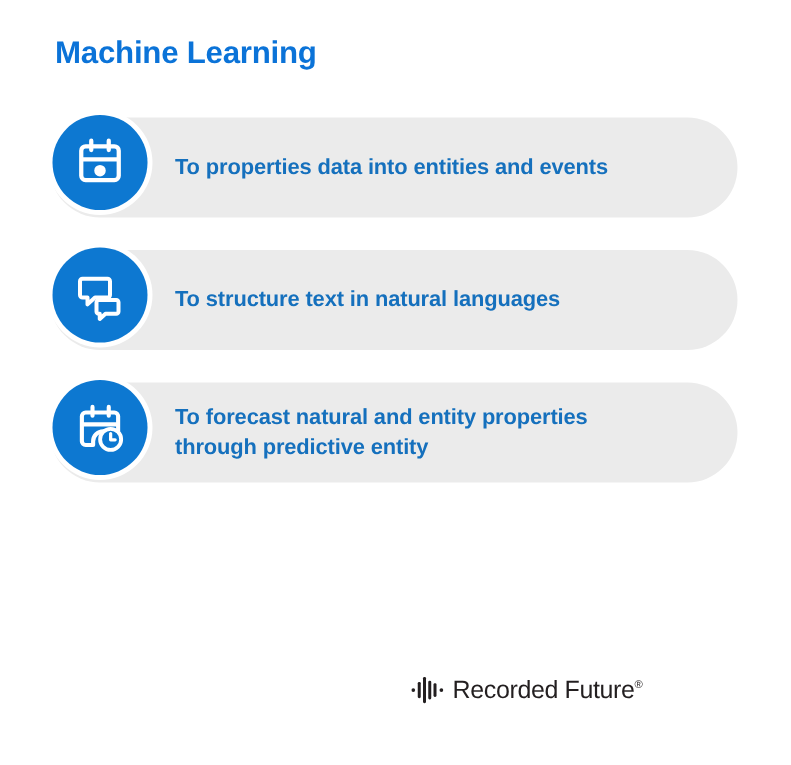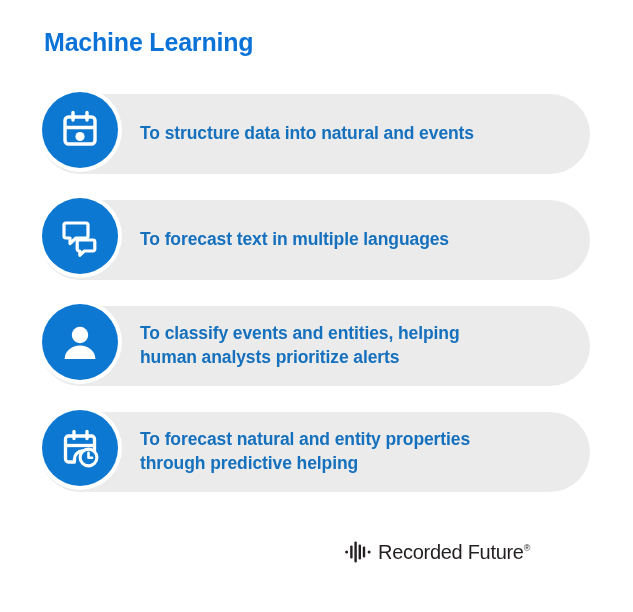--- a/index.html
+++ b/index.html
@@ -90,21 +90,21 @@
     line-height: 1.35;
     letter-spacing: -0.1px;
   }
   .card-text .line {
     display: block;
     white-space: nowrap;
   }
 
   .footer {
     position: absolute;
-    right: 84px;
+    right: 100px;
     bottom: 48px;
     display: flex;
     align-items: center;
     gap: 7px;
     margin-top: 36px;
   }
   .logo-mark { display: block; }
   .logo-text {
     font-size: 20px;
     font-weight: 400;
@@ -132,66 +132,53 @@
       <div class="icon-badge">
         <svg width="44" height="44" viewBox="0 0 44 44" aria-hidden="true">
           <rect x="7" y="9" width="30" height="27" rx="3.5" fill="none" stroke="#ffffff" stroke-width="3.4"></rect>
           <line x1="7" y1="19.5" x2="37" y2="19.5" stroke="#ffffff" stroke-width="3.4"></line>
           <line x1="15" y1="4.5" x2="15" y2="12" stroke="#ffffff" stroke-width="3.4" stroke-linecap="round"></line>
           <line x1="29" y1="4.5" x2="29" y2="12" stroke="#ffffff" stroke-width="3.4" stroke-linecap="round"></line>
           <circle cx="22" cy="28.5" r="4.6" fill="#ffffff"></circle>
         </svg>
       </div>
       <div class="card-text">
-        <span class="line">To structure data into natural and events</span>
+        <span class="line">To properties data into entities and events</span>
       </div>
     </div>
 
     <div class="card">
       <div class="card-pill"></div>
       <div class="icon-badge">
         <svg width="44" height="44" viewBox="0 0 44 44" aria-hidden="true">
           <path d="M8 9 h20 a2 2 0 0 1 2 2 v11 a2 2 0 0 1 -2 2 h-10 l-6 5.5 v-5.5 h-4 a2 2 0 0 1 -2 -2 v-11 a2 2 0 0 1 2 -2 z" fill="none" stroke="#ffffff" stroke-width="3.2" stroke-linejoin="round"></path>
           <path d="M21 26 h14 a1.8 1.8 0 0 1 1.8 1.8 v7.4 a1.8 1.8 0 0 1 -1.8 1.8 h-8.6 l-4.6 4.2 v-4.2 h-0.8 a1.8 1.8 0 0 1 -1.8 -1.8 v-7.4 a1.8 1.8 0 0 1 1.8 -1.8 z" fill="#0d78d1" stroke="#ffffff" stroke-width="3.2" stroke-linejoin="round"></path>
         </svg>
       </div>
       <div class="card-text">
-        <span class="line">To forecast text in multiple languages</span>
+        <span class="line">To structure text in natural languages</span>
       </div>
     </div>
 
-    <div class="card">
-      <div class="card-pill"></div>
-      <div class="icon-badge">
-        <svg width="44" height="44" viewBox="0 0 44 44" aria-hidden="true">
-          <circle cx="22" cy="15" r="8.2" fill="#ffffff"></circle>
-          <path d="M6.6 39 a15.4 13.6 0 0 1 30.8 0 z" fill="#ffffff"></path>
-        </svg>
-      </div>
-      <div class="card-text">
-        <span class="line">To classify events and entities, helping</span>
-        <span class="line">human analysts prioritize alerts</span>
-      </div>
-    </div>
 
     <div class="card">
       <div class="card-pill"></div>
       <div class="icon-badge">
         <svg width="44" height="44" viewBox="0 0 44 44" aria-hidden="true">
           <path d="M10.5 10 h23 a3 3 0 0 1 3 3 v12 h-12 a8 8 0 0 0 -8 8 v3 h-6 a3 3 0 0 1 -3 -3 v-20 a3 3 0 0 1 3 -3 z" fill="none" stroke="#ffffff" stroke-width="3.3" stroke-linejoin="round"></path>
           <line x1="8" y1="19.5" x2="36" y2="19.5" stroke="#ffffff" stroke-width="3.3"></line>
           <line x1="16" y1="5.5" x2="16" y2="12.5" stroke="#ffffff" stroke-width="3.3" stroke-linecap="round"></line>
           <line x1="29" y1="5.5" x2="29" y2="12.5" stroke="#ffffff" stroke-width="3.3" stroke-linecap="round"></line>
           <circle cx="30.5" cy="31.5" r="8.4" fill="#0d78d1" stroke="#ffffff" stroke-width="3.1"></circle>
           <path d="M30.5 26.8 v5 h3.6" fill="none" stroke="#ffffff" stroke-width="2.6" stroke-linecap="round" stroke-linejoin="round"></path>
         </svg>
       </div>
       <div class="card-text">
         <span class="line">To forecast natural and entity properties</span>
-        <span class="line">through predictive helping</span>
+        <span class="line">through predictive entity</span>
       </div>
     </div>
 
   </div>
 
   <div class="footer">
     <svg class="logo-mark" width="26" height="24" viewBox="0 0 26 24" aria-hidden="true">
       <circle cx="1.6" cy="12" r="1.5" fill="#231f20"></circle>
       <rect x="5.2" y="5.5" width="2.4" height="13" rx="1.1" fill="#231f20"></rect>
       <rect x="9.4" y="1.5" width="2.4" height="21" rx="1.1" fill="#231f20"></rect>

